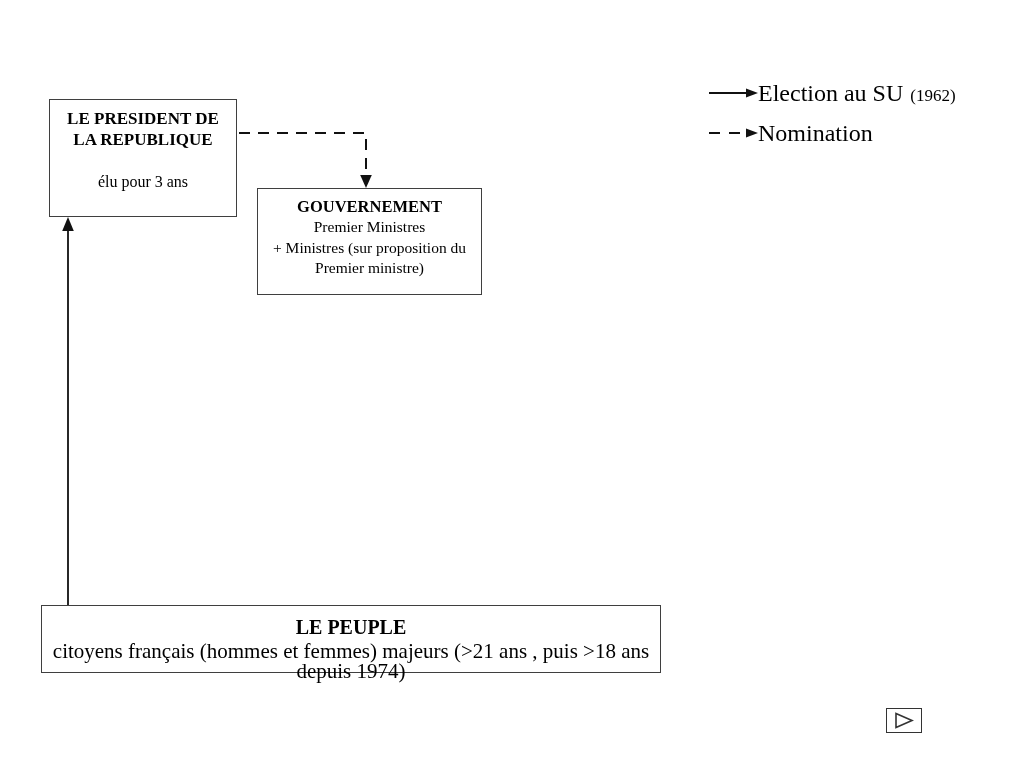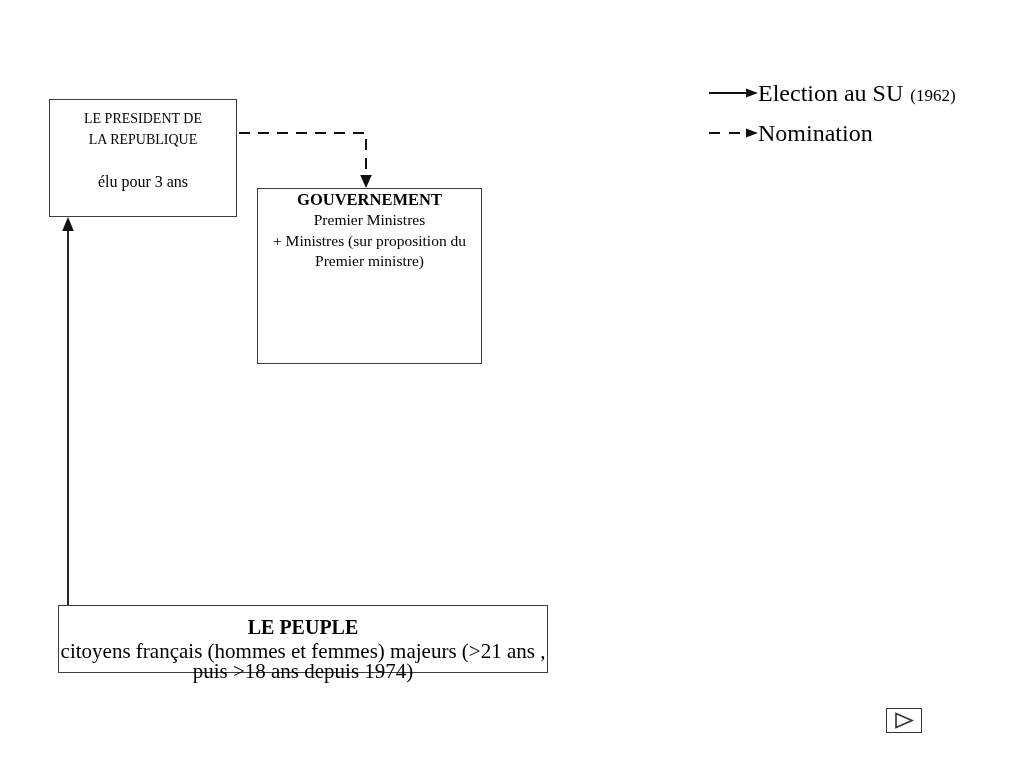--- a/index.html
+++ b/index.html
@@ -22,24 +22,24 @@
     pointer-events: none;
   }
 
   .node-box {
     position: absolute;
     border: 1.5px solid #3f3f3f;
     background: #ffffff;
     text-align: center;
   }
   .box-president { left: 49px; top: 99px; width: 188px; height: 118px; padding-top: 8px; }
-  .box-gouvernement { left: 257px; top: 188px; width: 225px; height: 176px; }
-  .box-peuple { left: 58px; top: 605px; width: 490px; height: 68px; padding-top: 7px; }
+  .box-gouvernement { left: 257px; top: 188px; width: 225px; height: 107px; padding-top: 7px; }
+  .box-peuple { left: 41px; top: 605px; width: 620px; height: 68px; padding-top: 7px; }
 
-  .pres-title { font-weight: normal; font-size: 14px; line-height: 21px; }
+  .pres-title { font-weight: bold; font-size: 17px; line-height: 21px; }
   .pres-spacer { height: 21px; }
   .pres-detail { font-size: 16px; line-height: 21px; }
 
   .gouv-title { font-weight: bold; font-size: 16.5px; line-height: 21px; }
   .gouv-line { font-size: 15.5px; line-height: 20.5px; }
 
   .peuple-title { font-weight: bold; font-size: 20px; line-height: 28px; }
   .peuple-sub { font-size: 21px; line-height: 20px; }
 
   .legend { position: absolute; left: 708px; top: 78px; }

